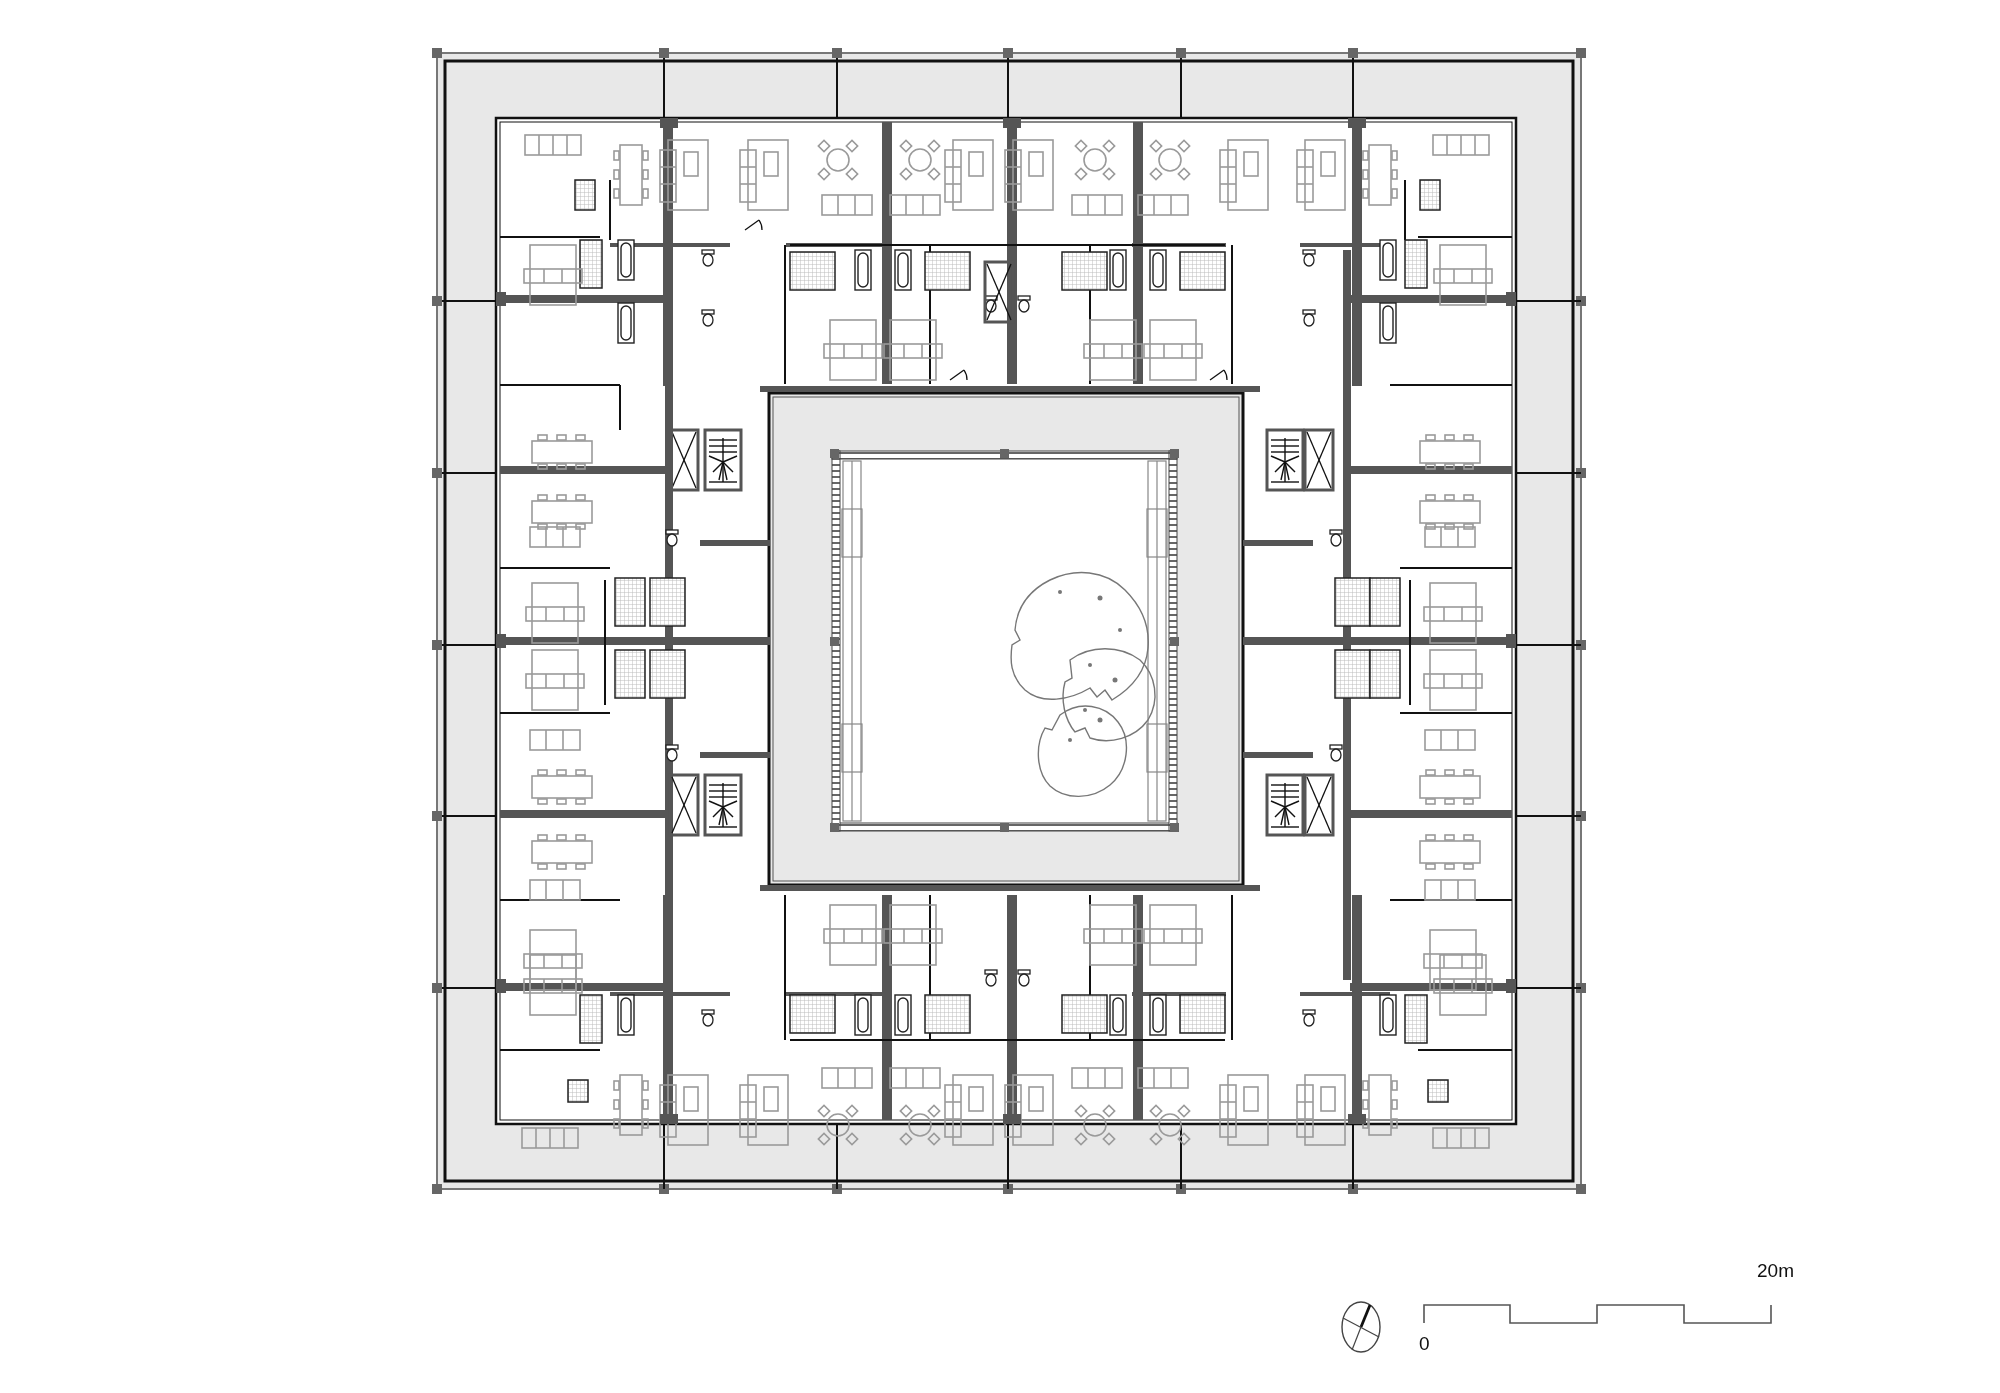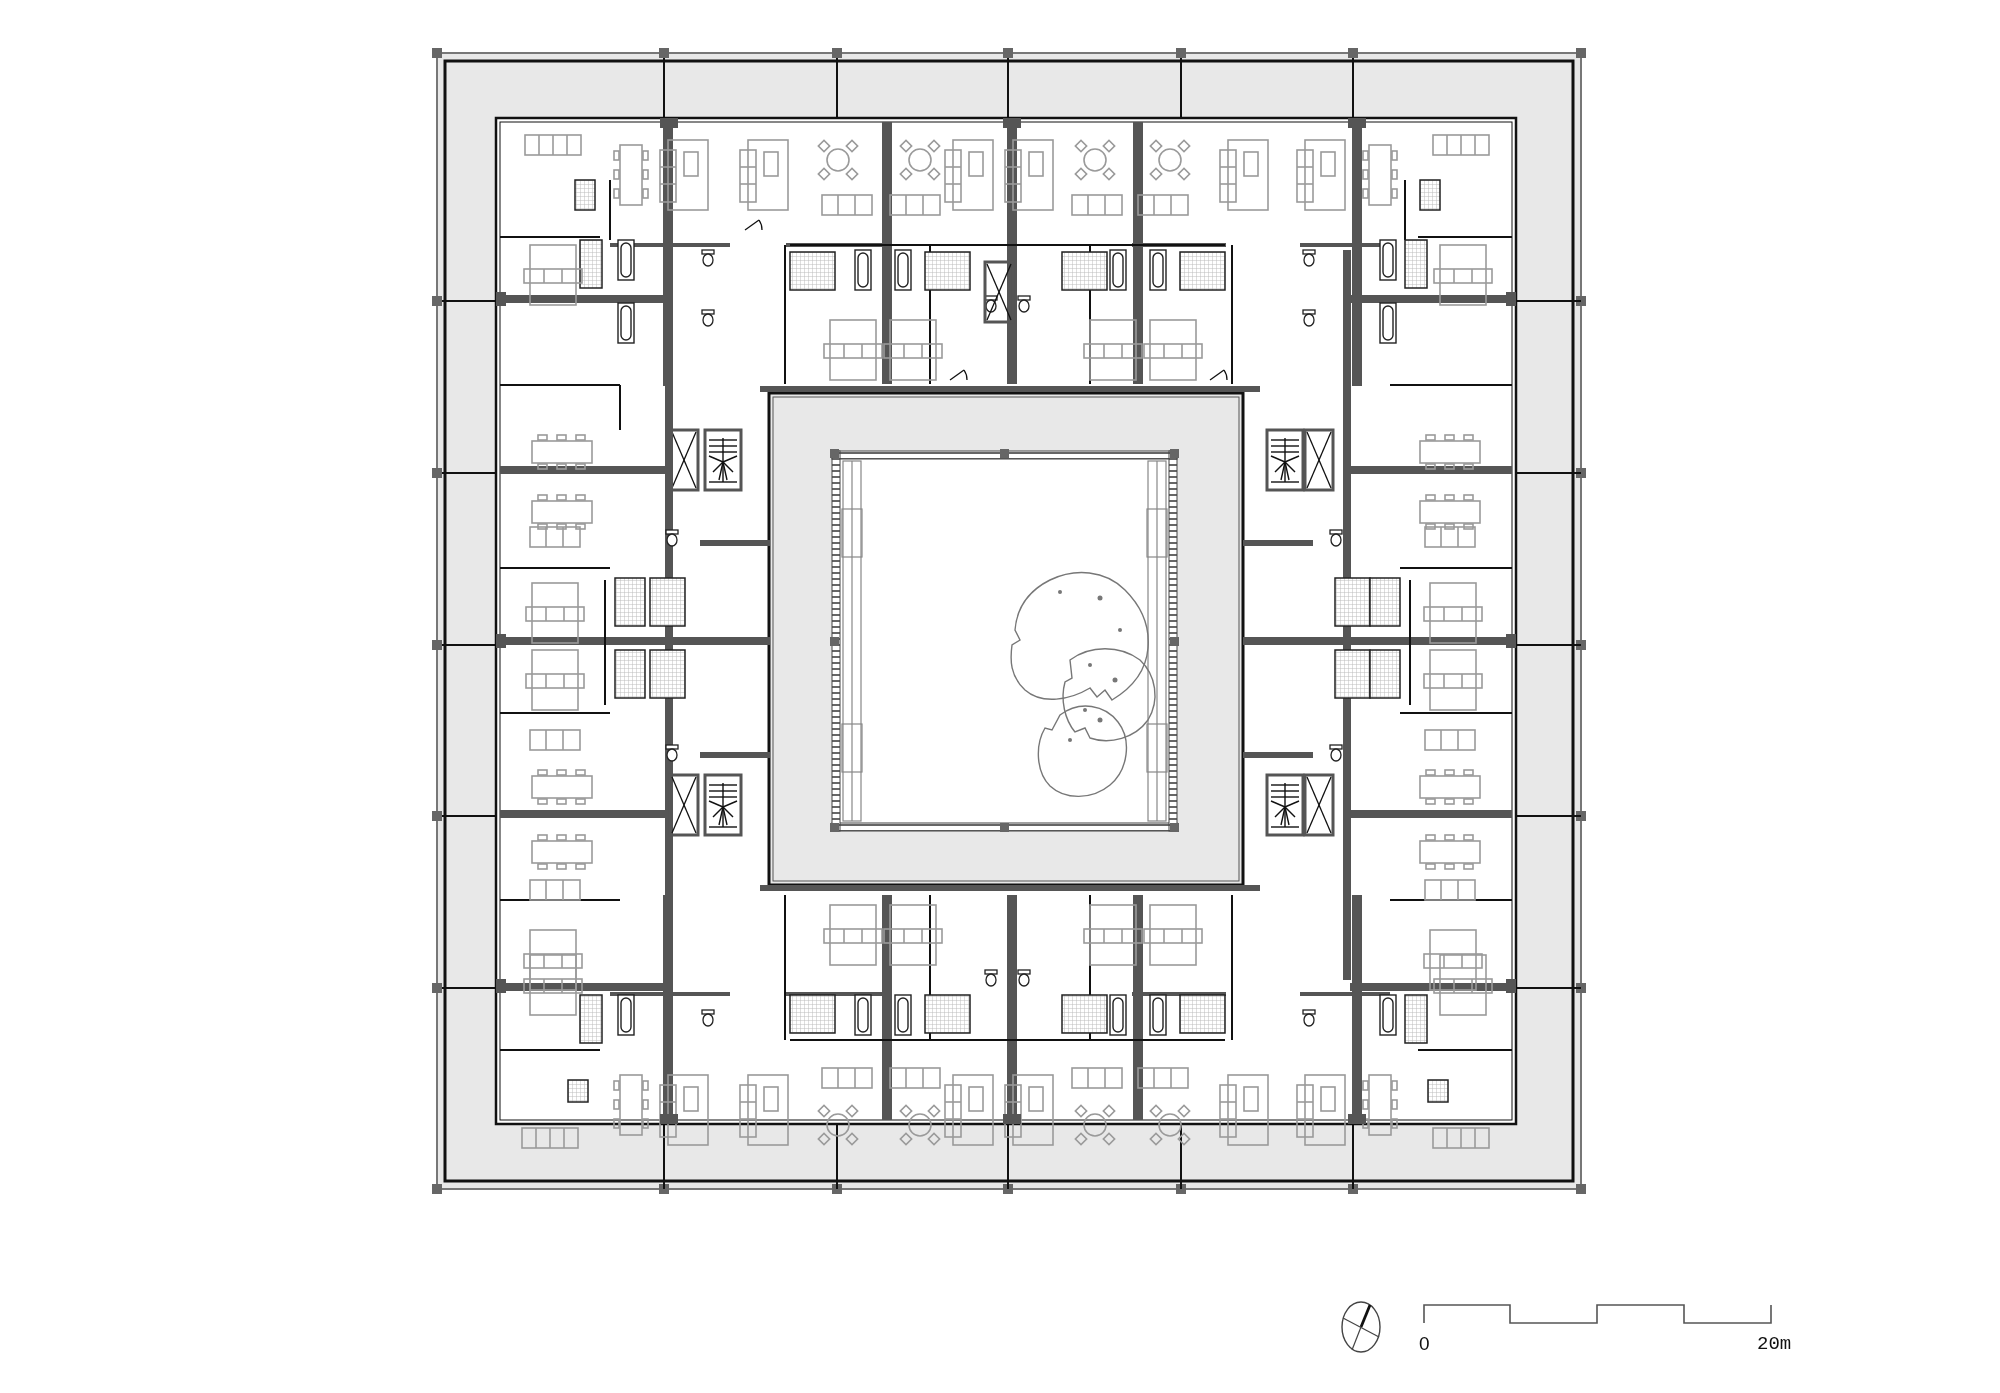--- a/index.html
+++ b/index.html
@@ -470,13 +470,13 @@
     <line x1="0" y1="0" x2="-9" y2="23" stroke="#444" stroke-width="1.2"></line>
     <line x1="-18" y1="-9" x2="18" y2="10" stroke="#444" stroke-width="1.2"></line>
   </g>
 
   <g stroke="#555" stroke-width="1.6" fill="none">
     <path d="M1424 1323 V1305 H1510 V1323 H1597 V1305 H1684 V1323 H1771 V1305"></path>
   </g>
 </svg>
 
 <span class="lbl" style="left:1419px; top:1333px;">0</span>
-<span class="lbl" style="left:1757px; top:1333px;font-family:Liberation Mono, monospace;">20m</span>
+<span class="lbl" style="left:1757px; top:1260px;">20m</span>
 
 </body></html>

